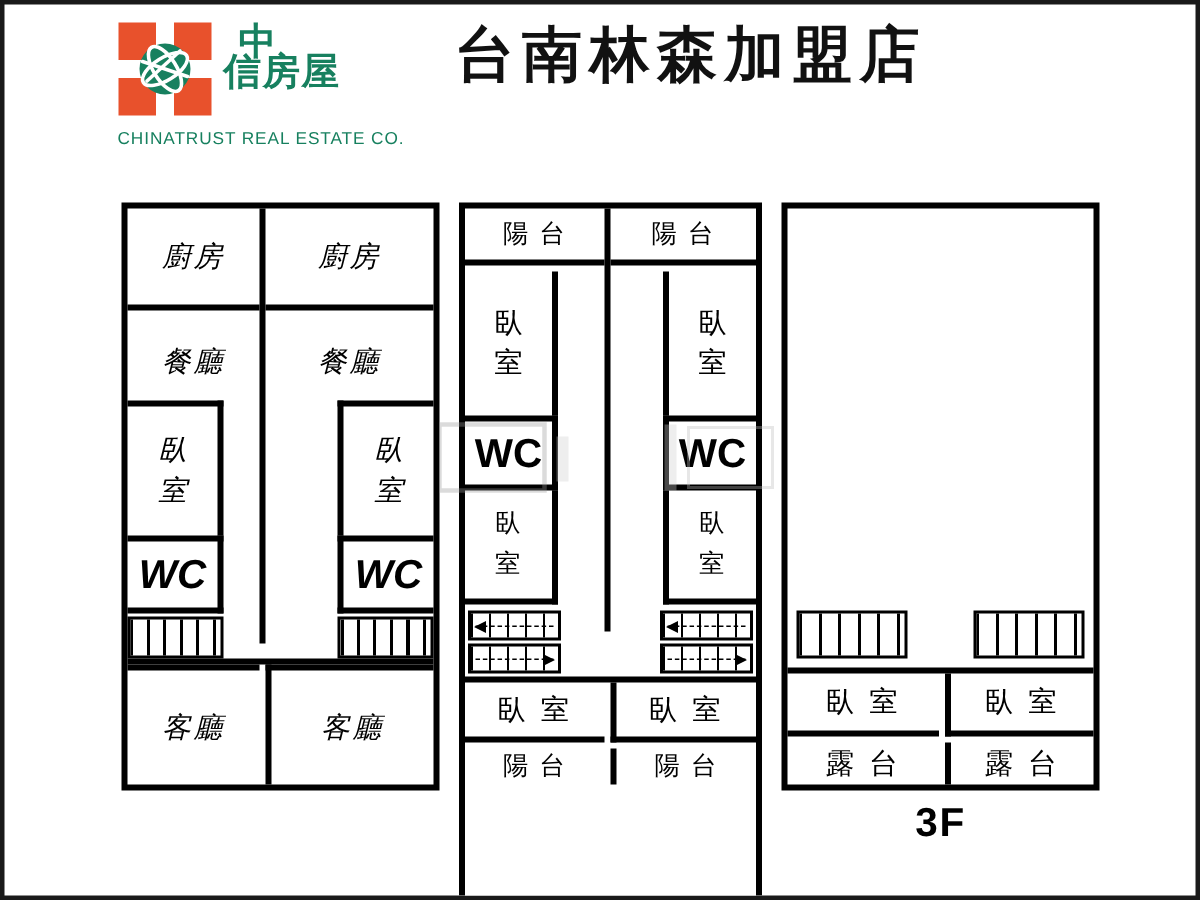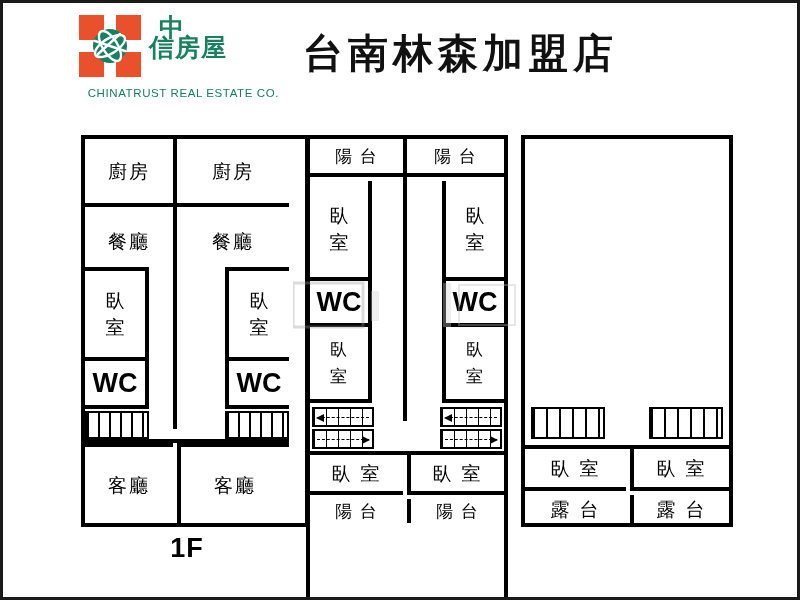--- a/index.html
+++ b/index.html
@@ -58,21 +58,21 @@
     font-size: 25px;
     line-height: 30px;
     letter-spacing: 1px;
   }
   #logo-cn .row1 { position: absolute; left: 10px; top: 4px; }
   #logo-cn .row2 { position: absolute; left: 0px;  top: 24px; }
   #logo-en {
     position: absolute;
     left: 22px; top: 78px;
     width: 210px;
-    text-align: right;
+    text-align: center;
     color: var(--brand-teal, #17805f);
     font-family: "Liberation Sans", sans-serif;
     font-size: 11.5px;
     letter-spacing: 0.6px;
     white-space: nowrap;
   }
   #disclaimer {
     position: absolute;
     left: 0px; top: 97px;
     width: 232px;
@@ -91,40 +91,39 @@
     width: 430px;
   }
   #main-title {
     color: #111;
     font-family: "DejaVu Serif", "Liberation Serif", serif;
     font-weight: bold;
     font-size: 40px;
     letter-spacing: 5px;
     line-height: 52px;
     white-space: nowrap;
-    margin-top: 16px;
   }
   #sub-title {
     margin-top: 12px;
     color: #111;
     font-family: "DejaVu Serif", "Liberation Serif", serif;
     font-size: 21px;
     letter-spacing: 1.5px;
     white-space: nowrap;
   }
 
   
   .plan {
     position: absolute;
     top: 132px;
     border: 4px solid #000;
     box-sizing: border-box;
     background: #fff;
   }
-  #plan-1f { left: 78px;  width: 228px; height: 392px; }
+  #plan-1f { left: 78px;  width: 212px; height: 392px; font-style: italic; }
   #plan-2f { left: 303px; width: 202px; height: 467px; }
   #plan-3f { left: 518px; width: 212px; height: 392px; }
 
   .rm {
     position: absolute;
     box-sizing: border-box;
     display: flex;
     align-items: center;
     justify-content: center;
     color: #000;
@@ -274,21 +273,20 @@
     <div class="wall" style="left:0px; top:300px; width:204px; height:4px;"></div>
 
     <div class="rm b-b" style="left:92px; top:0px; width:112px; height:68px;">廚房</div>
     <div class="rm" style="left:92px; top:72px; width:112px; height:60px;">餐廳</div>
     <div class="rm vert b-t b-l" style="left:140px; top:128px; width:64px; height:90px;">臥
 室</div>
     <div class="rm wc b-t b-l b-b" style="left:140px; top:218px; width:64px; height:52px;">WC</div>
     <div class="stair" style="left:140px; top:272px; width:64px; height:28px;"></div>
     <div class="rm b-t b-l" style="left:92px; top:304px; width:112px; height:80px;">客廳</div>
   </div>
-  <div class="floor-label" id="label-1f">1F</div>
 
   <div class="plan" id="plan-2f">
 
     <div class="wall" style="left:93px; top:0px; width:4px; height:282px;"></div>
 
     <div class="rm small b-b" style="left:0px; top:0px; width:93px; height:38px;">陽 台</div>
     <div class="rm small b-b" style="left:97px; top:0px; width:97px; height:38px;">陽 台</div>
 
     <div class="rm vert b-r" style="left:0px; top:42px; width:62px; height:96px;">臥
 室</div>
@@ -333,20 +331,21 @@
     <div class="stair-box" style="left:6px; top:268px; width:74px; height:32px;"></div>
     <div class="stair-box" style="left:124px; top:268px; width:74px; height:32px;"></div>
 
     <div class="wall" style="left:0px; top:306px; width:204px; height:4px;"></div>
 
     <div class="rm b-b" style="left:0px; top:310px; width:101px; height:42px;">臥 室</div>
     <div class="rm b-b b-l" style="left:105px; top:310px; width:99px; height:42px;">臥 室</div>
     <div class="rm" style="left:0px; top:356px; width:101px; height:28px;">露 台</div>
     <div class="rm b-l" style="left:105px; top:356px; width:99px; height:28px;">露 台</div>
   </div>
+  <div class="floor-label" id="label-3f">3F</div>
 
   <svg id="watermark" viewBox="0 0 230 80">
     <rect x="0" y="18" width="70" height="44" fill="none" stroke="#9a9a9a" stroke-width="3"></rect>
     <rect x="78" y="26" width="8" height="30" fill="#cfcfcf"></rect>
     <rect x="150" y="18" width="8" height="44" fill="#cfcfcf"></rect>
     <rect x="166" y="20" width="56" height="40" fill="none" stroke="#bdbdbd" stroke-width="2"></rect>
   </svg>
 
 </div>
 

